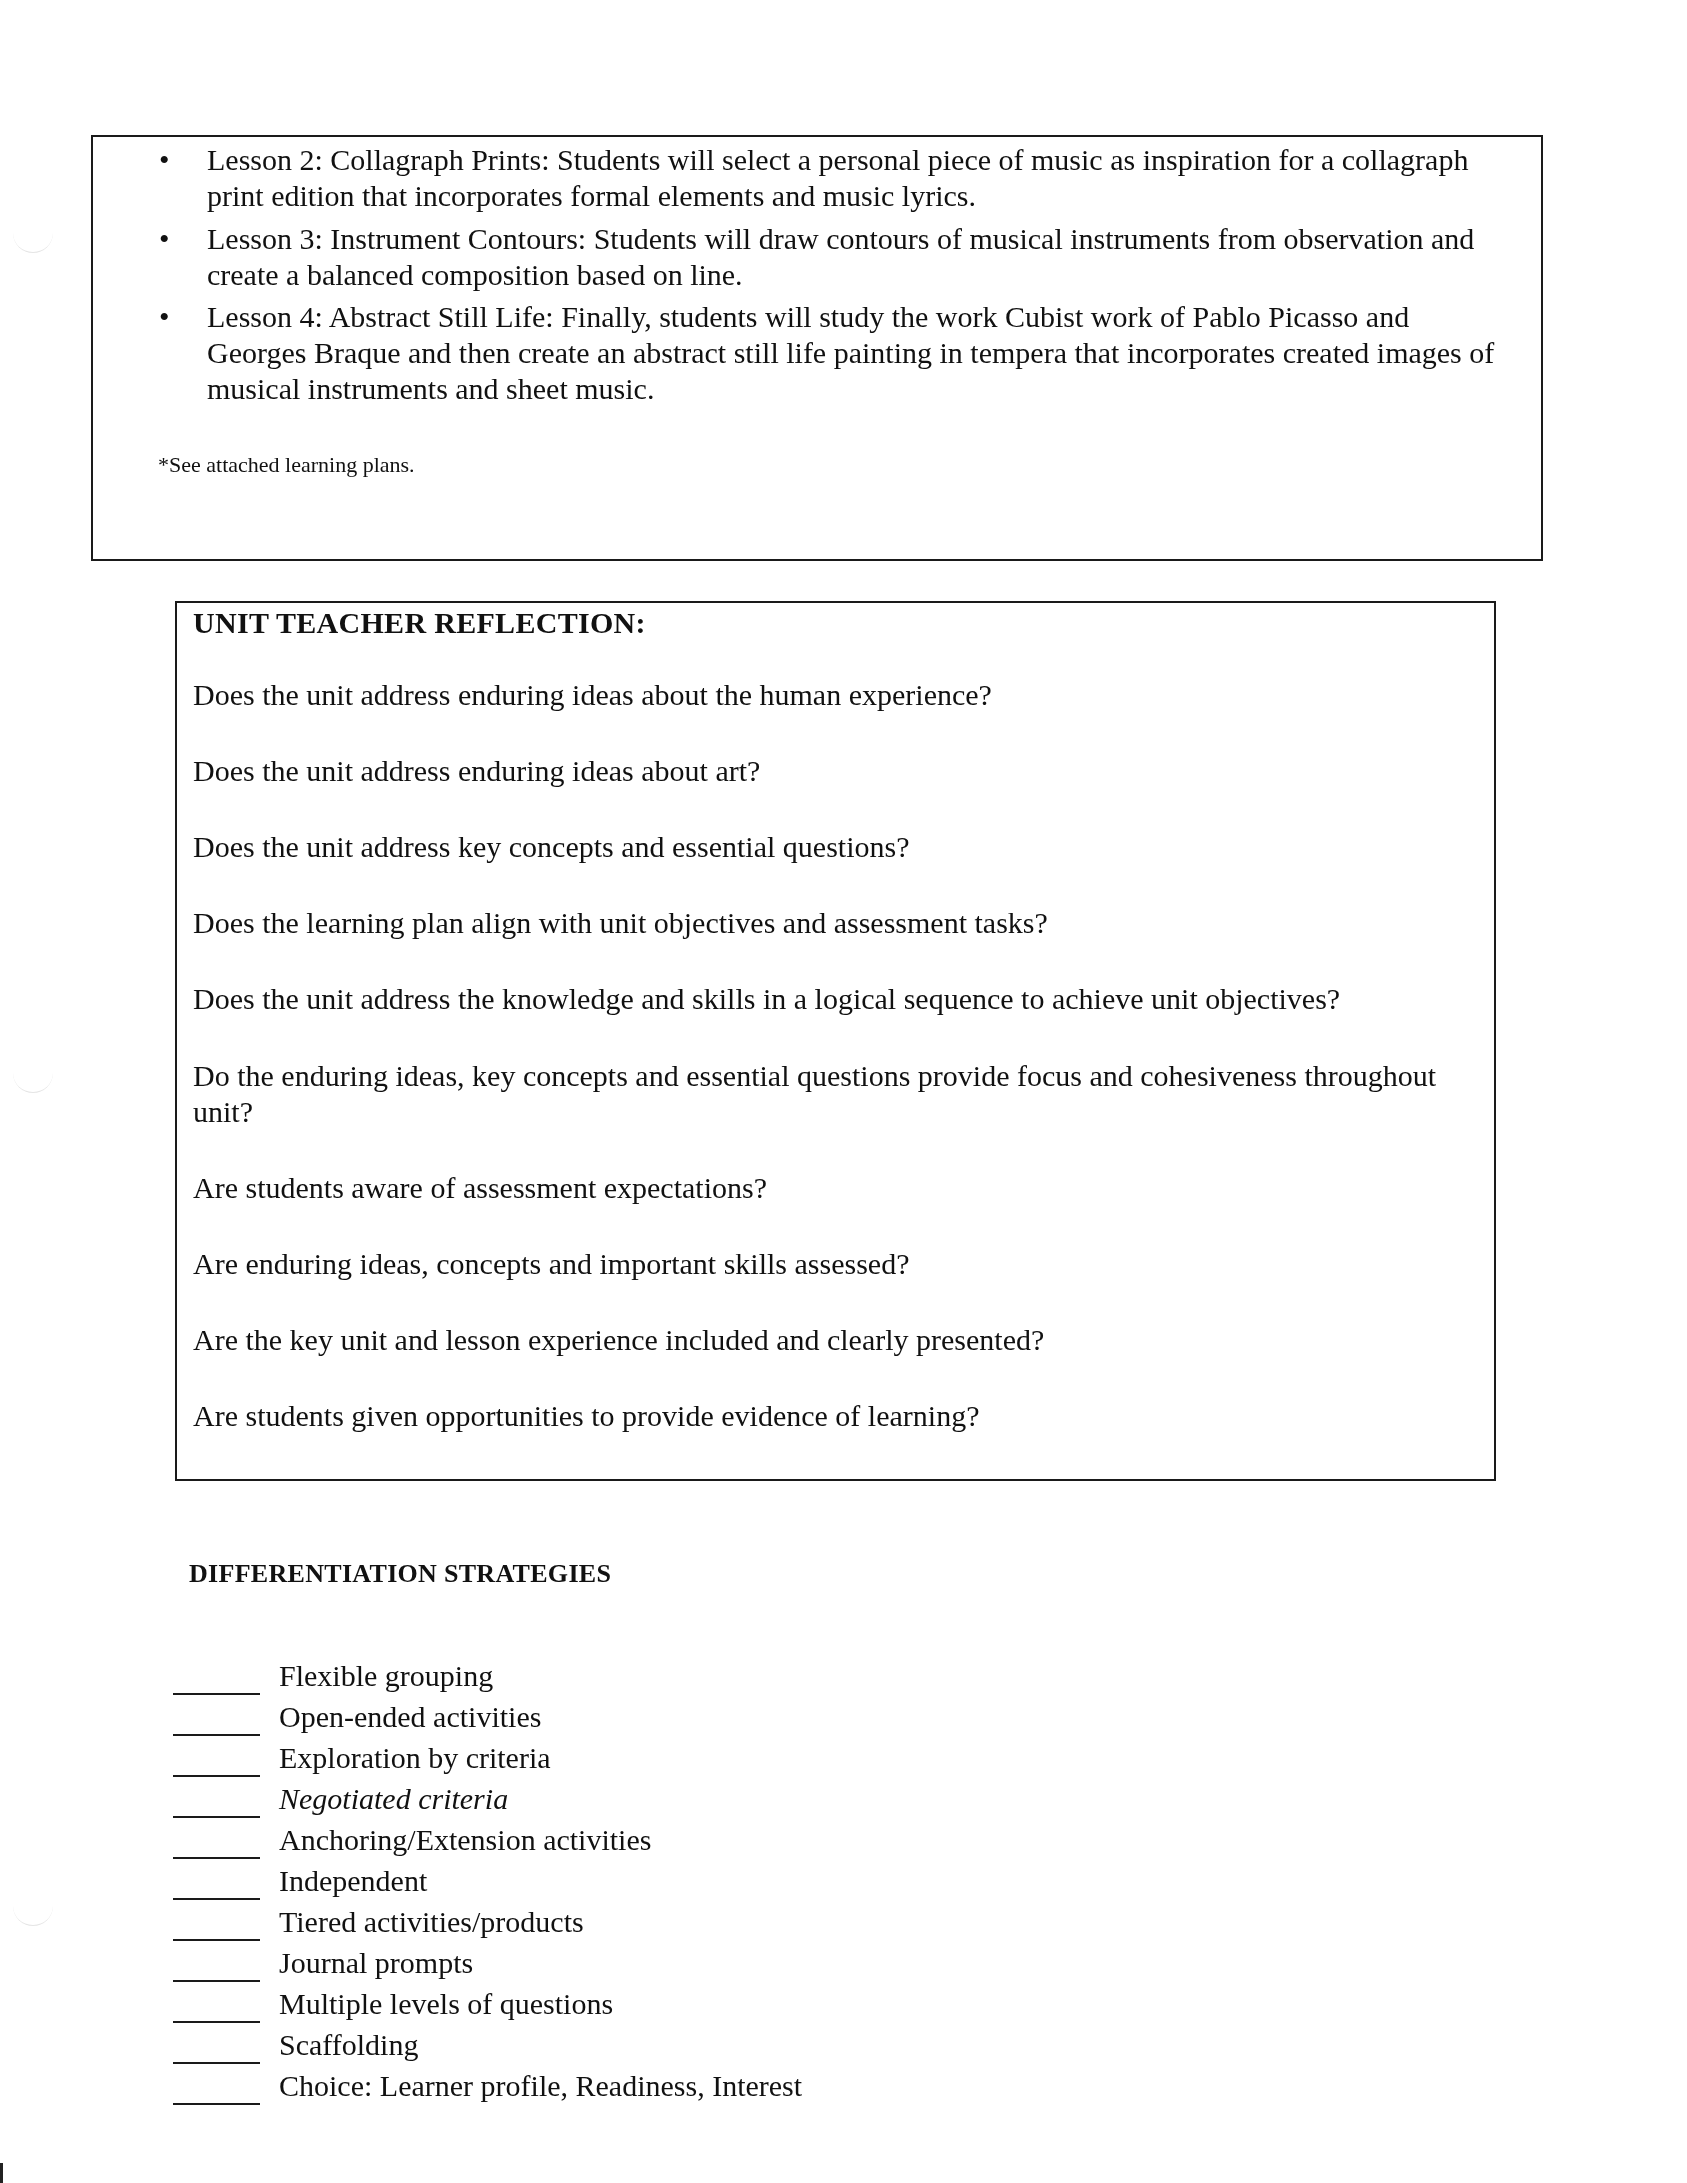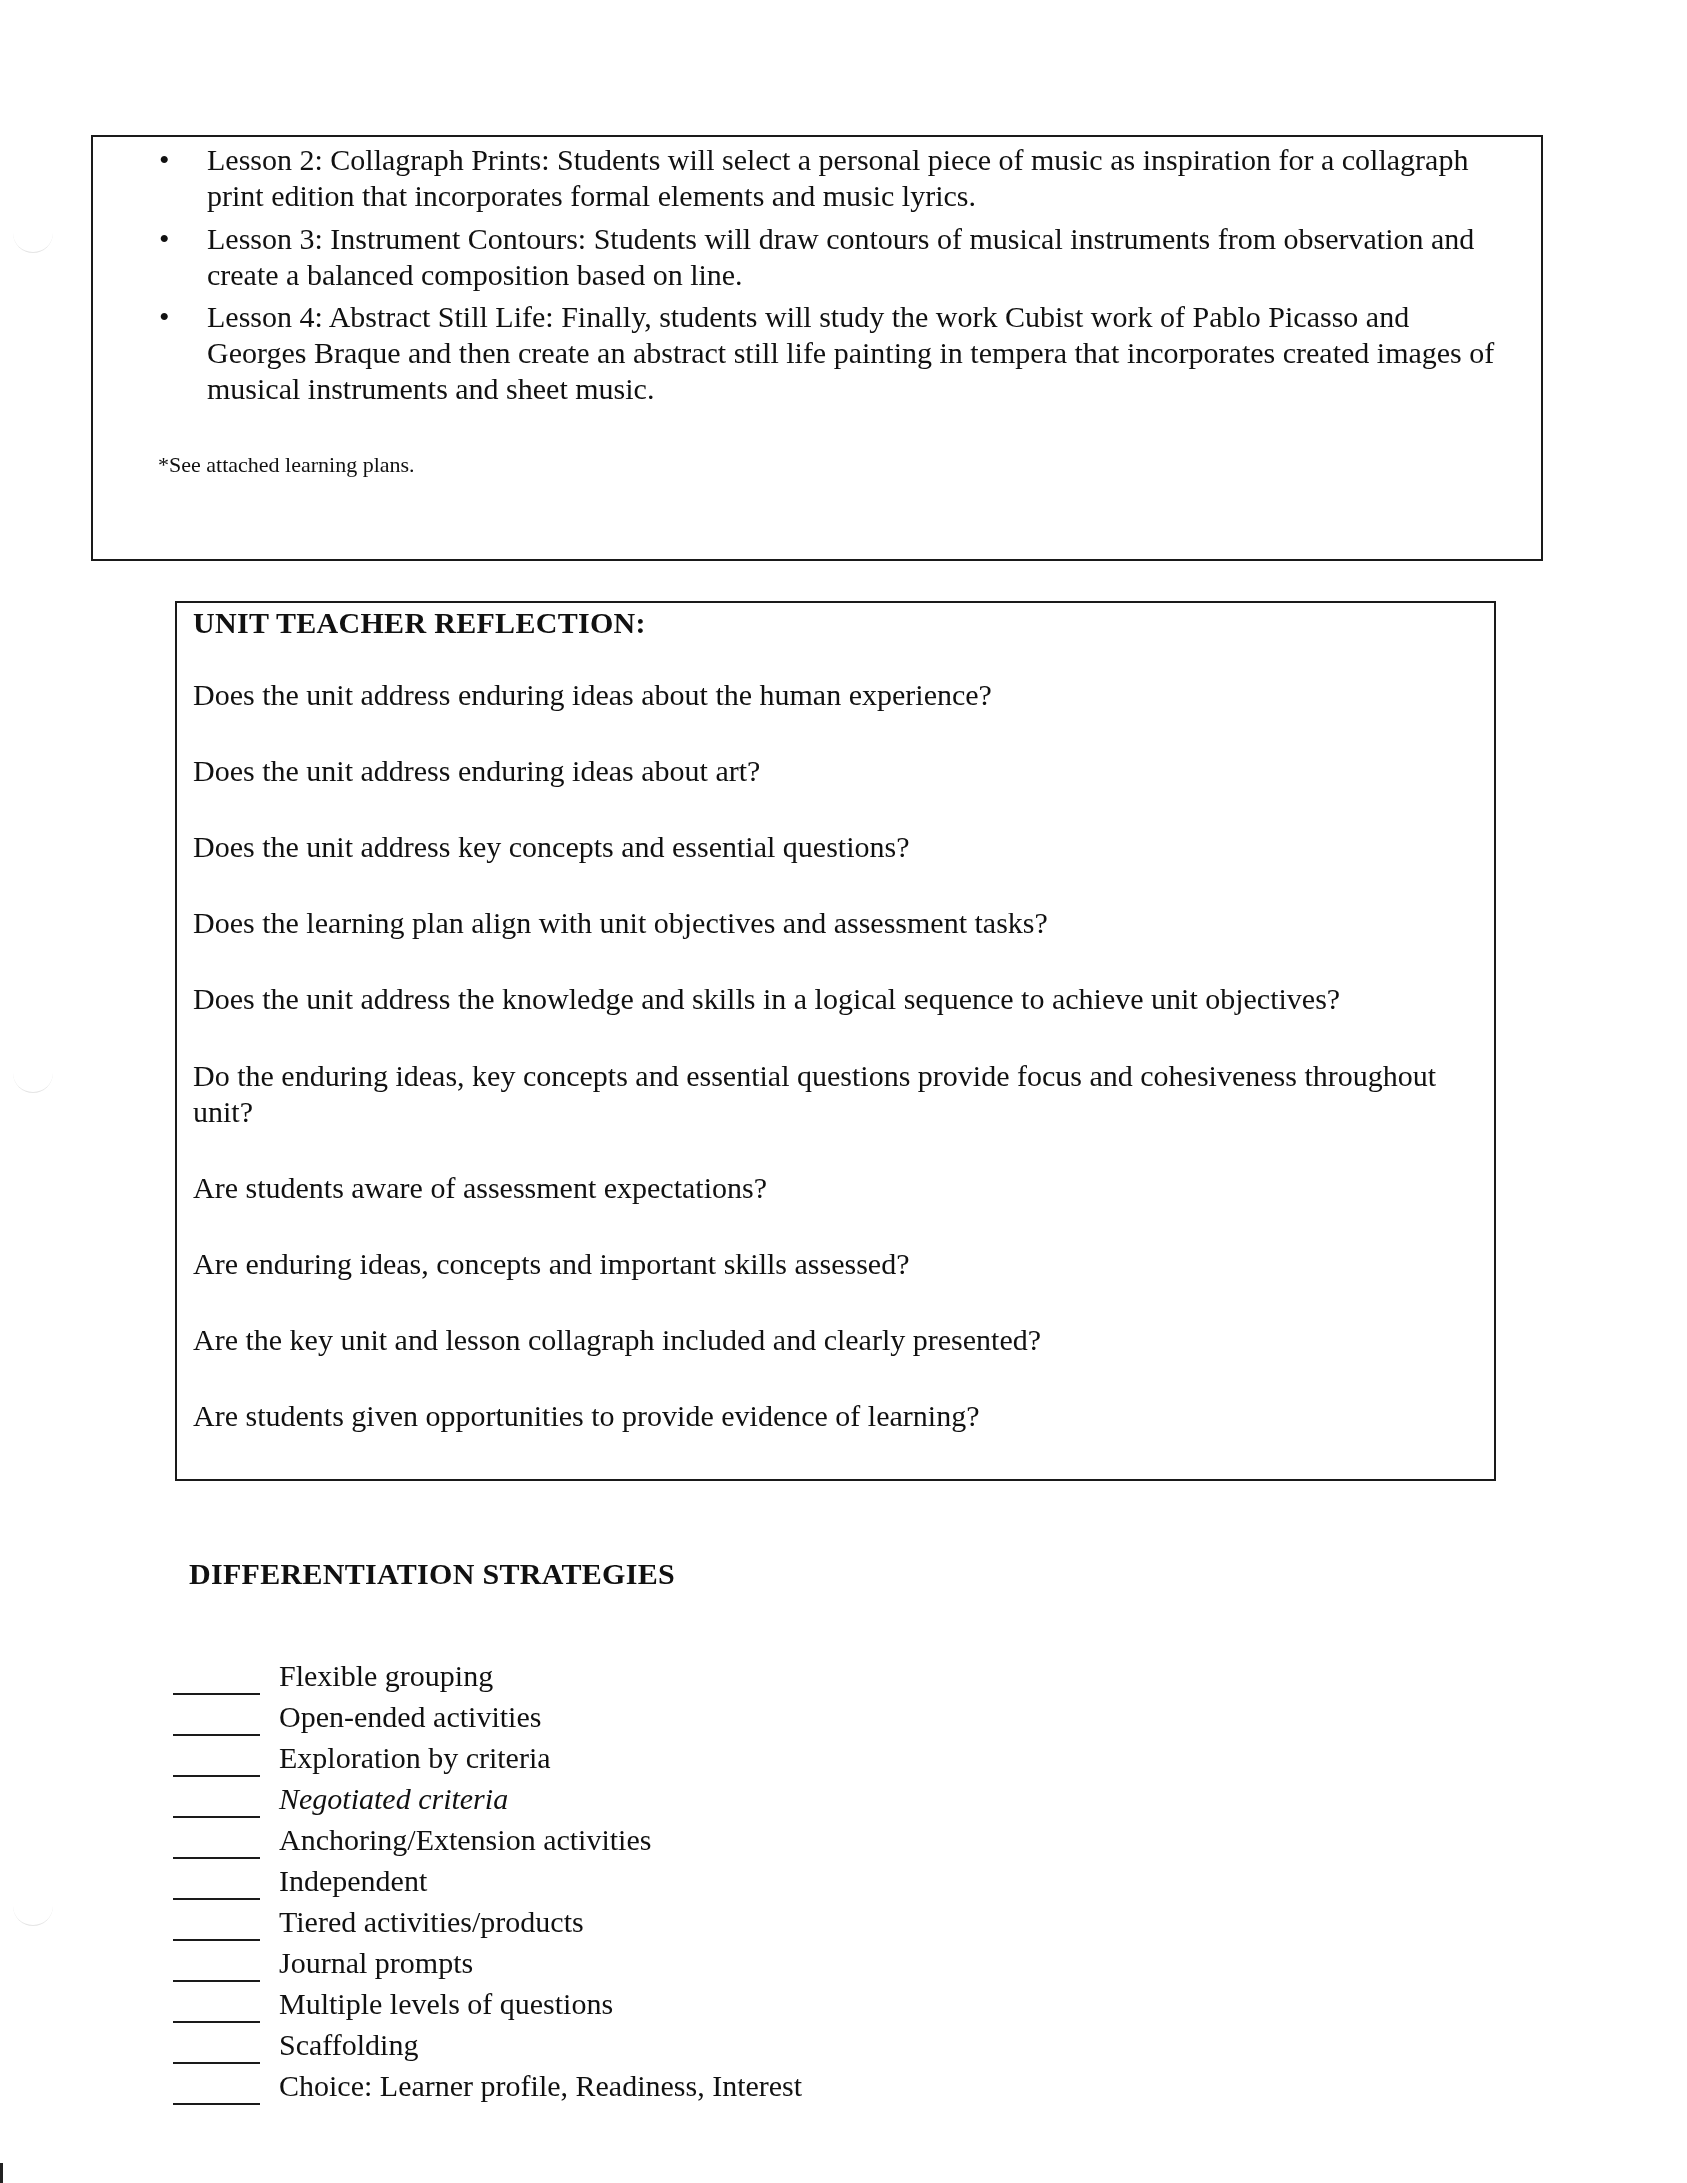--- a/index.html
+++ b/index.html
@@ -92,21 +92,21 @@
       width: 1283px;
       font-size: 30px;
       line-height: 36px;
     }
 
     
     .diff-title {
       position: absolute;
       left: 189px;
       top: 1555px;
-      font-size: 30px;
+      font-size: 26px;
       line-height: 37px;
       font-weight: bold;
       letter-spacing: 0.3px;
     }
     .strategy-row {
       position: absolute;
       left: 173px;
       height: 41px;
       width: 860px;
       margin-top: 24px;
@@ -174,21 +174,21 @@
   <section class="reflection-box">
     <div class="reflection-title">UNIT TEACHER REFLECTION:</div>
     <div class="question" style="top:74px;">Does the unit address enduring ideas about the human experience?</div>
     <div class="question" style="top:150px;">Does the unit address enduring ideas about art?</div>
     <div class="question" style="top:226px;">Does the unit address key concepts and essential questions?</div>
     <div class="question" style="top:302px;">Does the learning plan align with unit objectives and assessment tasks?</div>
     <div class="question" style="top:378px;">Does the unit address the knowledge and skills in a logical sequence to achieve unit objectives?</div>
     <div class="question" style="top:455px;">Do the enduring ideas, key concepts and essential questions provide focus and cohesiveness throughout unit?</div>
     <div class="question" style="top:567px;">Are students aware of assessment expectations?</div>
     <div class="question" style="top:643px;">Are enduring ideas, concepts and important skills assessed?</div>
-    <div class="question" style="top:719px;">Are the key unit and lesson collagraph included and clearly presented?</div>
+    <div class="question" style="top:719px;">Are the key unit and lesson experience included and clearly presented?</div>
     <div class="question" style="top:795px;">Are students given opportunities to provide evidence of learning?</div>
   </section>
 
   <div class="diff-title">DIFFERENTIATION STRATEGIES</div>
 
   <div class="strategy-row" style="top:1633px;">
     <span class="blank-line"></span>
     <span class="strategy-label">Flexible grouping</span>
   </div>
   <div class="strategy-row" style="top:1674px;">

